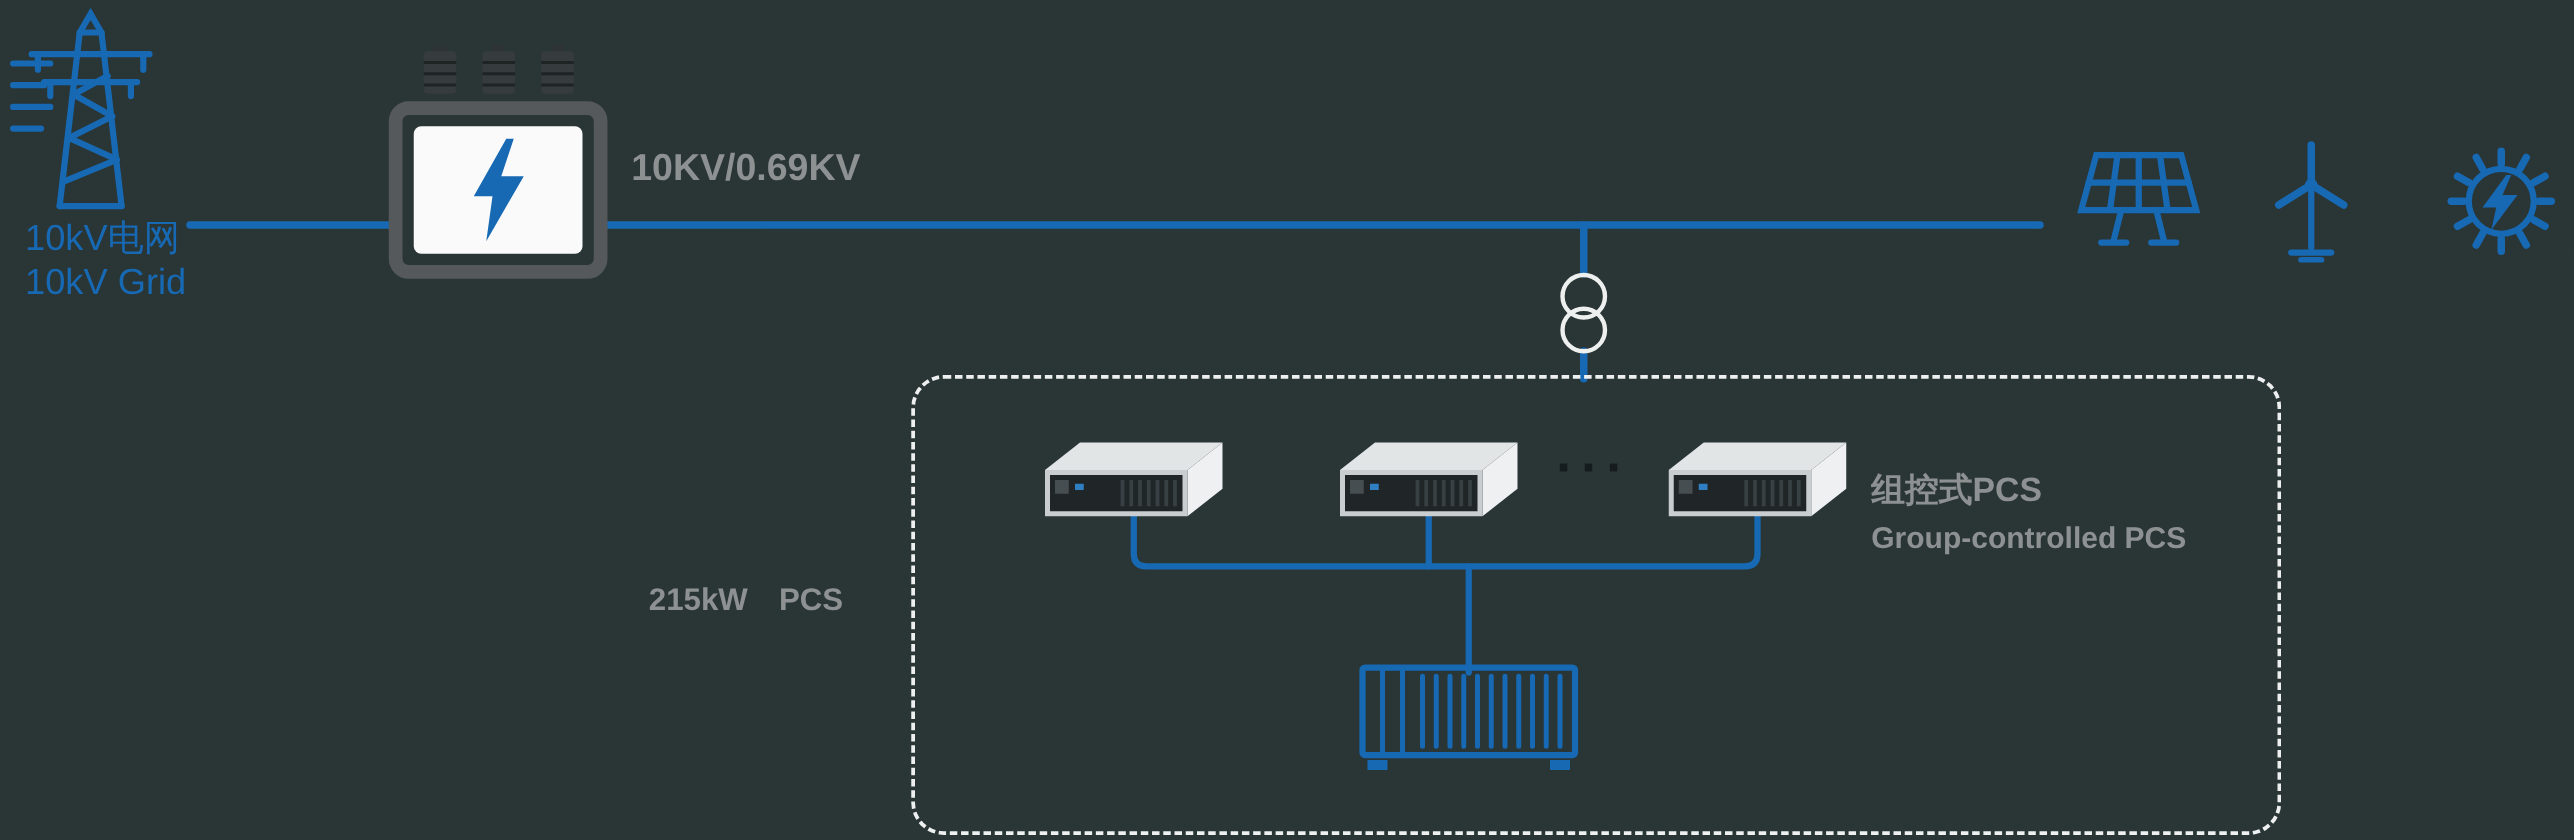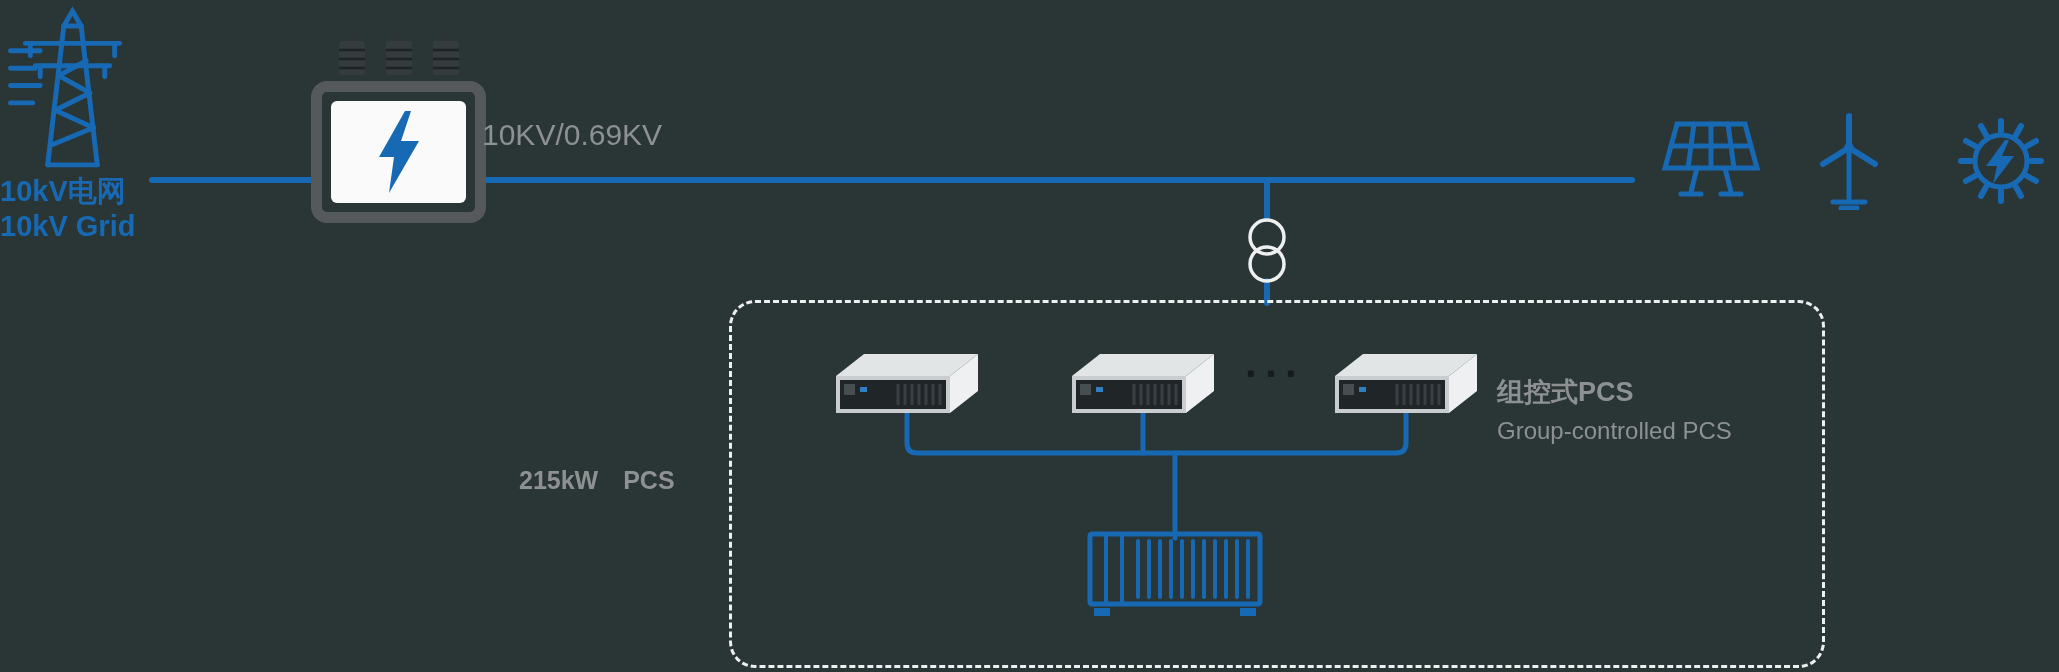--- a/index.html
+++ b/index.html
@@ -18,25 +18,25 @@
   }
   .abs{position:absolute}
 
   
   .sb{stroke:var(--blue)}
   .fb{fill:var(--blue)}
   .sw{stroke:var(--white)}
   .nf{fill:none}
 
   
-  .grid-label{left:0;top:174px;color:var(--blue);font-size:29px;font-weight:700;line-height:35px}
-  .voltage-label{left:482px;top:118px;color:var(--gray);font-size:30px;font-weight:400}
+  .grid-label{left:20px;top:174px;color:var(--blue);font-size:29px;font-weight:400;line-height:35px}
+  .voltage-label{left:505px;top:118px;color:var(--gray);font-size:30px;font-weight:700}
   .power-label{left:519px;top:466px;color:var(--gray);font-size:25px;font-weight:700;word-spacing:18px}
   .label-pair .zh{color:var(--gray);font-size:27px;font-weight:700}
-  .label-pair .en{color:var(--gray);font-size:24px;font-weight:400;margin-top:7px}
+  .label-pair .en{color:var(--gray);font-size:24px;font-weight:700;margin-top:7px}
   .group-label{left:1497px;top:374px}
   .storage-label{left:1306px;top:546px}
   .ellipsis{left:1238px;top:350px;width:74px;text-align:center;font-size:42px;font-weight:700;color:#161b1c;letter-spacing:6px}
 
   
   .xfmr{left:311px;top:36px;width:175px}
   .bushings{display:flex;justify-content:center;gap:15px;height:40px}
   .xfmr-box{
     margin-top:5px;width:175px;height:142px;
     border:11px solid #55595b;border-radius:16px;

